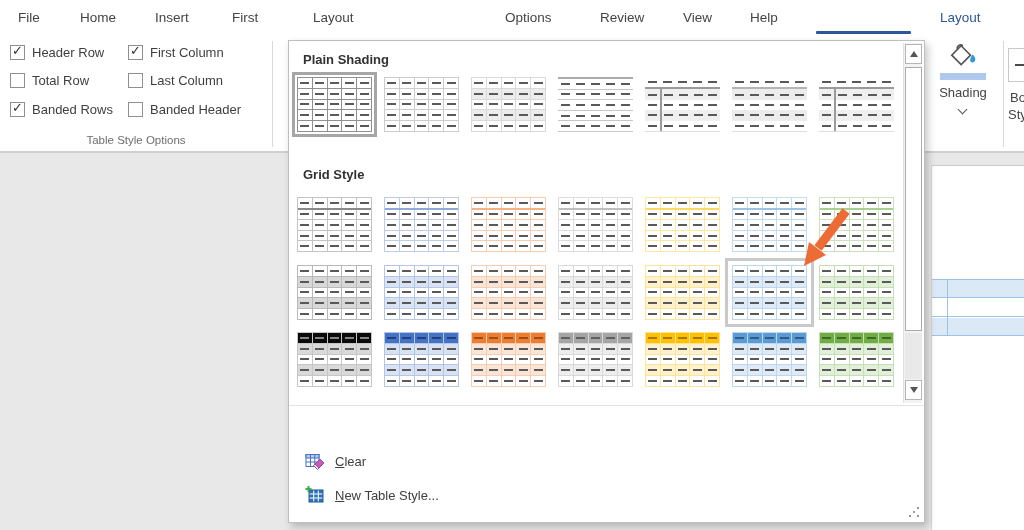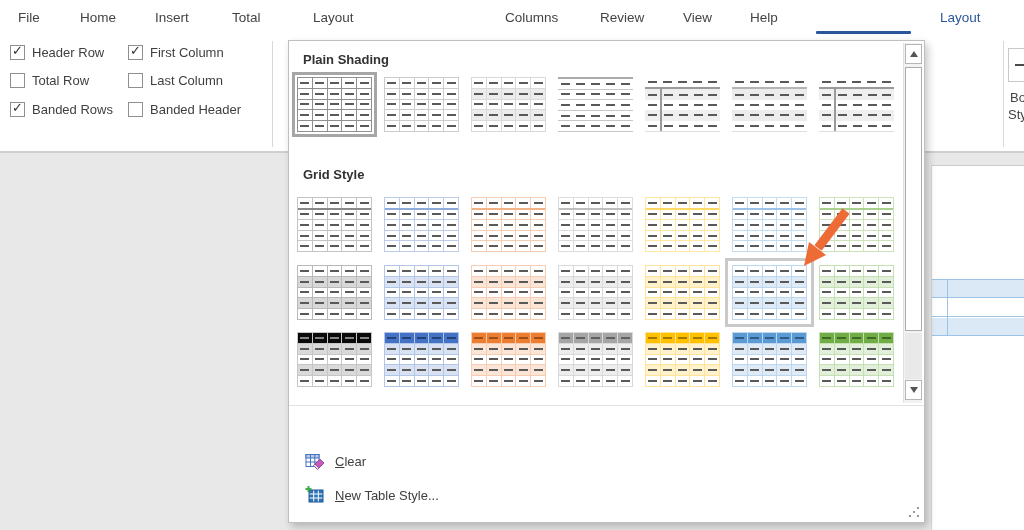--- a/index.html
+++ b/index.html
@@ -73,23 +73,23 @@
 </style>
 </head>
 <body>
 
 <div id="frame">
 
   <div id="menubar">
     <span class="tab" style="left:18px">File</span>
     <span class="tab" style="left:80px">Home</span>
     <span class="tab" style="left:155px">Insert</span>
-    <span class="tab" style="left:232px">Total</span>
+    <span class="tab" style="left:232px">First</span>
     <span class="tab" style="left:313px">Layout</span>
-    <span class="tab" style="left:505px">Columns</span>
+    <span class="tab" style="left:505px">Options</span>
     <span class="tab" style="left:600px">Review</span>
     <span class="tab" style="left:683px">View</span>
     <span class="tab" style="left:750px">Help</span>
     <span class="tab contextual" style="left:940px">Layout</span>
     <div id="tab-underline" style="left:816px;width:95px"></div>
   </div>
 
   <div id="ribbon">
     <div class="cbitem on" style="left:10px;top:9px">
       <span class="cbbox">
@@ -114,22 +114,33 @@
     <div class="cbitem on" style="left:10px;top:66px">
       <span class="cbbox">
           <span class="cbcheck">✓</span>
         </span>
       <span class="cblabel">Banded Rows</span>
     </div>
     <div class="cbitem" style="left:128px;top:66px">
       <span class="cbbox"></span>
       <span class="cblabel">Banded Header</span>
     </div>
+    <div class="grouplabel">Table Style Options</div>
     <div class="vdivider" style="left:272px"></div>
 
+    <div id="shading-btn">
+      <svg width="30" height="30" viewBox="0 0 32 32" style="position:absolute;left:25px;top:2px">
+        <path d="M14 4 L24 14 L14 24 L4 14 Z" fill="#ffffff" stroke="#545454" stroke-width="1.7"></path>
+        <path d="M10 8 C9 4 13 1.5 16 4" fill="none" stroke="#545454" stroke-width="1.6"></path>
+        <path d="M26.5 13 C29 16.5 30 18.5 28.3 20.8 C26.6 22.8 23.6 22 23.6 19.3 C23.6 17.3 24.8 15.3 26.5 13 Z" fill="#2e9bd6"></path>
+      </svg>
+      <div id="shading-bar"></div>
+      <div id="shading-label">Shading</div>
+      <div class="chev"></div>
+    </div>
     <div class="vdivider" style="left:1003px"></div>
 
     <div id="borderstyles">
       <div id="bs-box">
           <div id="bs-dash"></div>
         </div>
       <span class="bs-line" style="left:2px;top:50px">Bo</span>
       <span class="bs-line" style="left:0px;top:67px">Sty</span>
     </div>
   </div>

